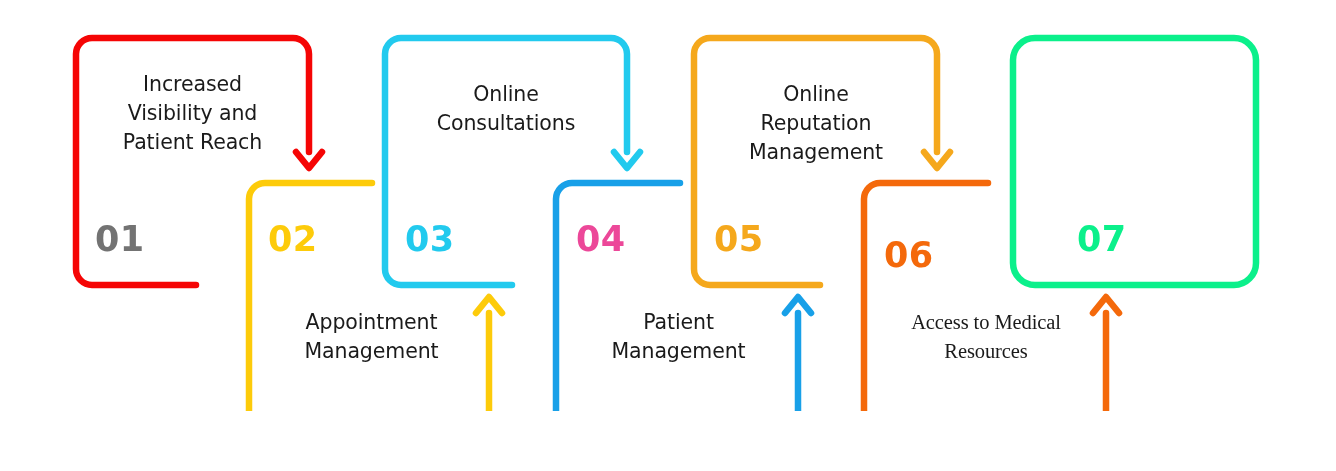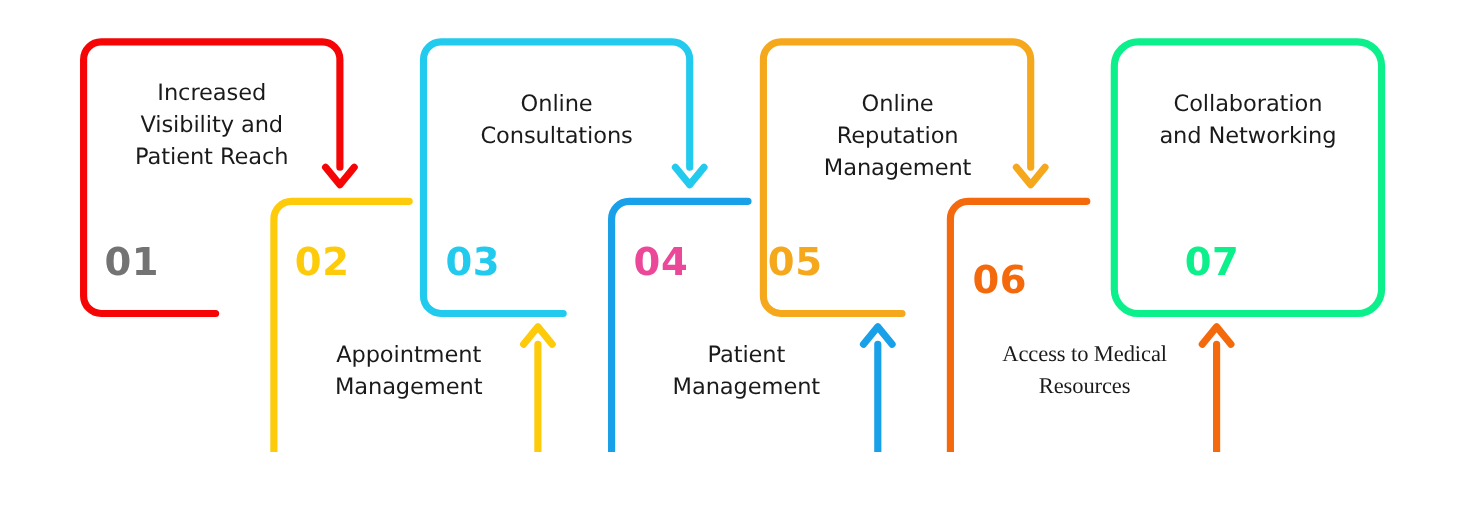--- a/index.html
+++ b/index.html
@@ -100,23 +100,21 @@
 Consultations</div>
   <div class="step-number" style="left:405px; top:222px; color:#22CAEE;text-align:center;">03</div>
 
   <div class="step-label" style="left:562px; top:308px; width:233px;">Patient
 Management</div>
   <div class="step-number" style="left:576px; top:222px; color:#ec4899;">04</div>
 
   <div class="step-label" style="left:703px; top:80px; width:226px;">Online
 Reputation
 Management</div>
-  <div class="step-number" style="left:698px; top:222px; color:#F5A81C;">05</div>
+  <div class="step-number" style="left:714px; top:222px; color:#F5A81C;">05</div>
 
   <div class="step-label" style="left:866px; top:308px; width:240px;font-family:Liberation Serif, serif;">Access to Medical
 Resources</div>
   <div class="step-number" style="left:884px; top:222px; color:#F4690B;margin-top:16px;">06</div>
 
-  <div class="step-label" style="left:1018px; top:80px; width:233px;">Collaboration
-and Networking</div>
   <div class="step-number" style="left:1033px; top:222px; color:#0BF08B;margin-left:44px;">07</div>
 
 </div>
 
 </body></html>

